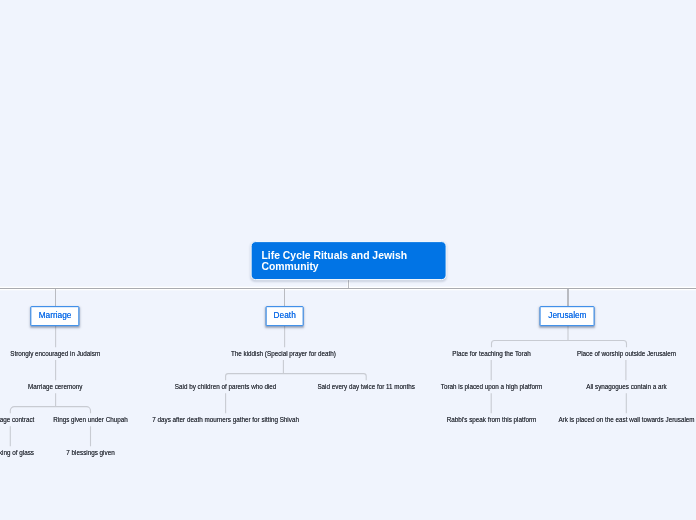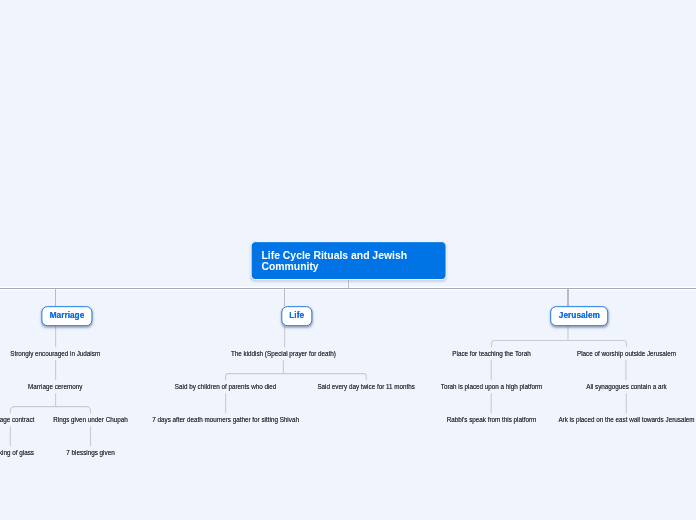--- a/index.html
+++ b/index.html
@@ -5,23 +5,23 @@
   html,body{margin:0;padding:0;}
   body{width:696px;height:520px;background:#f0f4fd;
        font-family:"Liberation Sans",sans-serif;overflow:hidden;position:relative;
        -webkit-font-smoothing:antialiased;text-rendering:optimizeLegibility;}
   #stage{position:absolute;left:0;top:0;width:616px;height:520px;}
   svg.links{position:absolute;left:0;top:0;width:696px;height:520px;overflow:visible;}
   .node{position:absolute;white-space:nowrap;transform:translate(-50%,-50%);}
   .rootnode{background:#0174e5;color:#fff;font-weight:bold;font-size:10.4px;border-radius:5px;
             padding:8.2px 10.4px 7.2px;line-height:11.2px;width:174px;white-space:normal;
             border:1.5px solid #ffffff;box-shadow:0 1px 2px rgba(40,60,100,.18);}
-  .branch{background:#fff;border:1.5px solid #2480e8;color:#1470e8;font-weight:bold;font-size:8.3px;
-          border-radius:6px;padding:4.2px 7.3px;line-height:9.3px;
-          box-shadow:0 1.2px 2.2px rgba(30,45,80,.38);text-shadow:0 0 .35px #1470e8;margin-left:12px;}
+  .branch{background:#fff;border:1.5px solid #2480e8;color:#1470e8;font-weight:normal;font-size:8.3px;
+          border-radius:1px;padding:4.2px 7.3px;line-height:9.3px;
+          box-shadow:0 1.2px 2.2px rgba(30,45,80,.38);text-shadow:0 0 .35px #1470e8;}
   .leaf{color:#383c45;font-size:6.3px;line-height:8px;text-shadow:0 0 .35px #383c45;}
 </style>
 </head>
 <body>
 
 <div id="stage">
   <svg class="links" viewBox="0 0 696 520">
     <g fill="none" stroke="#ffffff" stroke-width="3.4">
       <path d="M-80 288.5 H780"></path>
     </g>
@@ -55,21 +55,21 @@
       <path d="M491.2 359.9 V380.3"></path>
       <path d="M625.9 359.9 V380.3"></path>
       <path d="M491.2 393.3 V413.3"></path>
       <path d="M626.3 393.3 V413.3"></path>
     </g>
   </svg>
 
   <div class="node rootnode" style="left:348.5px;top:260.5px;">Life Cycle Rituals and Jewish Community</div>
 
   <div class="node branch" style="left:55px;top:316px;">Marriage</div>
-  <div class="node branch" style="left:284.7px;top:316px;">Life</div>
+  <div class="node branch" style="left:284.7px;top:316px;">Death</div>
   <div class="node branch" style="left:567.4px;top:316px;">Jerusalem</div>
 
   <div class="node leaf" style="left:55.2px;top:353.5px;">Strongly encouraged in Judaism</div>
   <div class="node leaf" style="left:55.2px;top:386.5px;">Marriage ceremony</div>
   <div class="node leaf" style="left:9.8px;top:419.5px;">Marriage contract</div>
   <div class="node leaf" style="left:90.5px;top:419.5px;">Rings given under Chupah</div>
   <div class="node leaf" style="left:9.8px;top:452.5px;">Breaking of glass</div>
   <div class="node leaf" style="left:90.5px;top:452.5px;">7 blessings given</div>
 
   <div class="node leaf" style="left:283.4px;top:353.5px;">The kiddish (Special prayer for death)</div>

